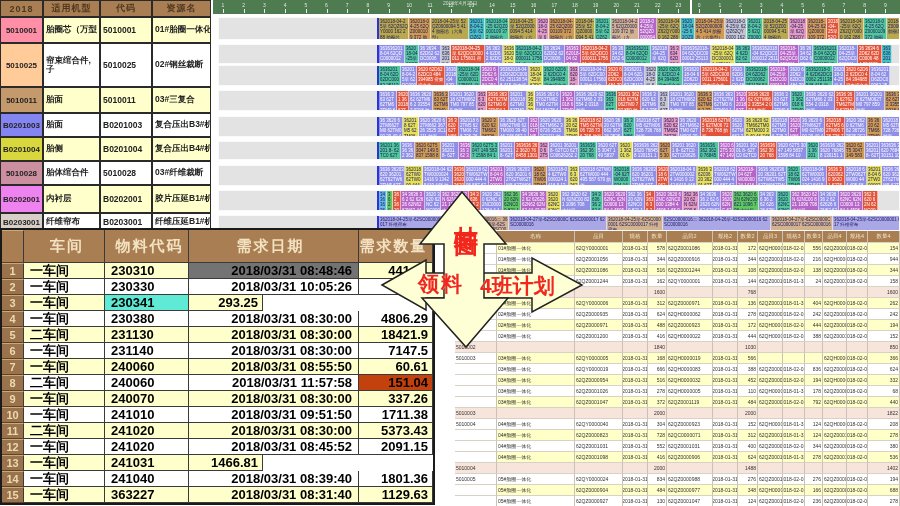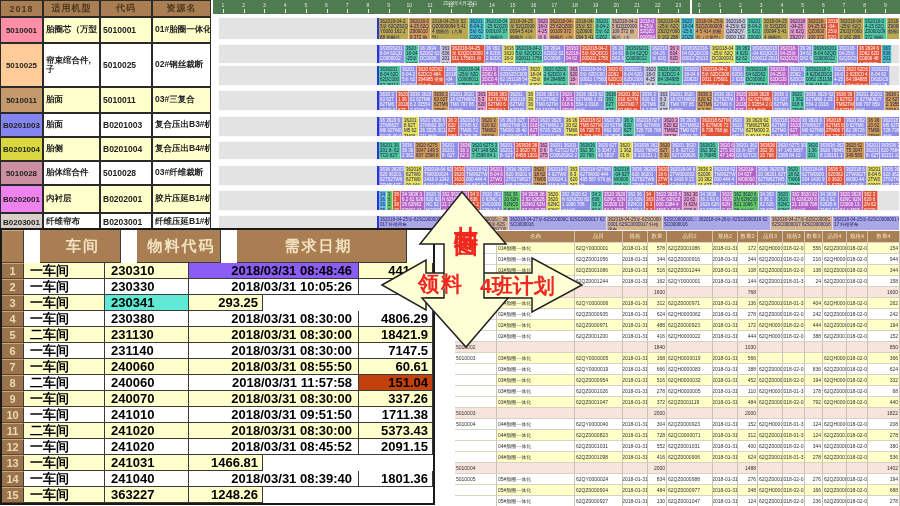--- a/index.html
+++ b/index.html
@@ -29,21 +29,21 @@
   .bstrip{position:absolute;left:158px;top:0;bottom:0;width:2px;background:#2a35d8;}
   .blocks{position:absolute;left:160px;right:0;top:0;bottom:0;display:flex;overflow:hidden;}
   .seg{flex:none;height:100%;overflow:hidden;font-size:4.5px;line-height:1.15;
        word-break:break-all;color:#1a1a5e;border-right:1px solid rgba(255,255,255,.55);padding:1px 0 0 1px;}
   .seg.dark{color:#fff;}
 
   
   .demand-table{position:absolute;left:0;top:228px;width:435px;z-index:6;background:#fff;
                 border:2px solid #1a1a1a;}
   .d-row{display:flex;width:431px;height:16px;}
-  .d-row.head{height:33px;gap:16px;}
+  .d-row.head{height:33px;}
   .d-cell{border-right:1px solid #3a3a3a;border-bottom:1px solid #3a3a3a;overflow:hidden;white-space:nowrap;
           display:flex;align-items:center;font-weight:bold;font-size:13px;color:#000;}
   .head .d-cell{background:#a87e52;color:#f3e3c3;font-size:15px;justify-content:center;letter-spacing:2px;}
   .d-c0{width:22px;background:#9a734c;color:#ead9b0;font-size:11px;justify-content:center;
         border-top:1px solid #c9a87c;border-bottom:1px solid #5f4329;}
   .d-c1{width:81px;padding-left:6px;}
   .d-c2{width:84px;padding-left:6px;}
   .d-c3{width:170px;justify-content:flex-end;padding-right:6px;}
   .d-c4{width:74px;justify-content:flex-end;padding-right:4px;}
 
@@ -456,26 +456,27 @@
       </div>
     </div>
 </div>
 
 <div class="demand-table" id="demand-table">
     <div class="d-row head">
       <div class="d-cell d-c0"></div>
       <div class="d-cell d-c1">车间</div>
       <div class="d-cell d-c2">物料代码</div>
       <div class="d-cell d-c3">需求日期</div>
+      <div class="d-cell d-c4">需求数量</div>
     </div>
     <div class="d-row">
       <div class="d-cell d-c0">1</div>
       <div class="d-cell d-c1" style="background: rgb(255, 255, 204);">一车间</div>
       <div class="d-cell d-c2" style="background: rgb(255, 255, 204);">230310</div>
-      <div class="d-cell d-c3" style="background: #8b5cf6;">2018/03/31 08:48:46</div>
+      <div class="d-cell d-c3" style="background: #737373;">2018/03/31 08:48:46</div>
       <div class="d-cell d-c4" style="background: rgb(255, 255, 204);">441.71</div>
     </div>
     <div class="d-row">
       <div class="d-cell d-c0">2</div>
       <div class="d-cell d-c1" style="background: rgb(255, 255, 255);">一车间</div>
       <div class="d-cell d-c2" style="background: rgb(255, 255, 255);">230330</div>
       <div class="d-cell d-c3" style="background: rgb(255, 255, 255);">2018/03/31 10:05:26</div>
       <div class="d-cell d-c4" style="background: rgb(255, 255, 255);"></div>
     </div>
     <div class="d-row">
@@ -557,21 +558,22 @@
       <div class="d-cell d-c0">14</div>
       <div class="d-cell d-c1" style="background: rgb(255, 255, 255);">一车间</div>
       <div class="d-cell d-c2" style="background: rgb(255, 255, 255);">241040</div>
       <div class="d-cell d-c3" style="background: rgb(255, 255, 255);">2018/03/31 08:39:40</div>
       <div class="d-cell d-c4" style="background: rgb(255, 255, 255);">1801.36</div>
     </div>
     <div class="d-row">
       <div class="d-cell d-c0">15</div>
       <div class="d-cell d-c1" style="background: rgb(255, 255, 204);">一车间</div>
       <div class="d-cell d-c2" style="background: rgb(255, 255, 204);">363227</div>
-      <div class="d-cell d-c4" style="background: rgb(255, 255, 204);">1248.26</div>
+      <div class="d-cell d-c3" style="background: rgb(255, 255, 204);">2018/03/31 08:31:40</div>
+      <div class="d-cell d-c4" style="background: rgb(255, 255, 204);">1129.63</div>
     </div>
   </div>
 
 <div class="plan-table" id="plan-table">
     <div class="p-row head">
       <div class="p-cell" style="width: 42px;"></div>
       <div class="p-cell" style="width: 78px;">名称</div>
       <div class="p-cell" style="width: 48px;">品目</div>
       <div class="p-cell" style="width: 25px;">规格</div>
       <div class="p-cell" style="width: 19px;">数量</div>

